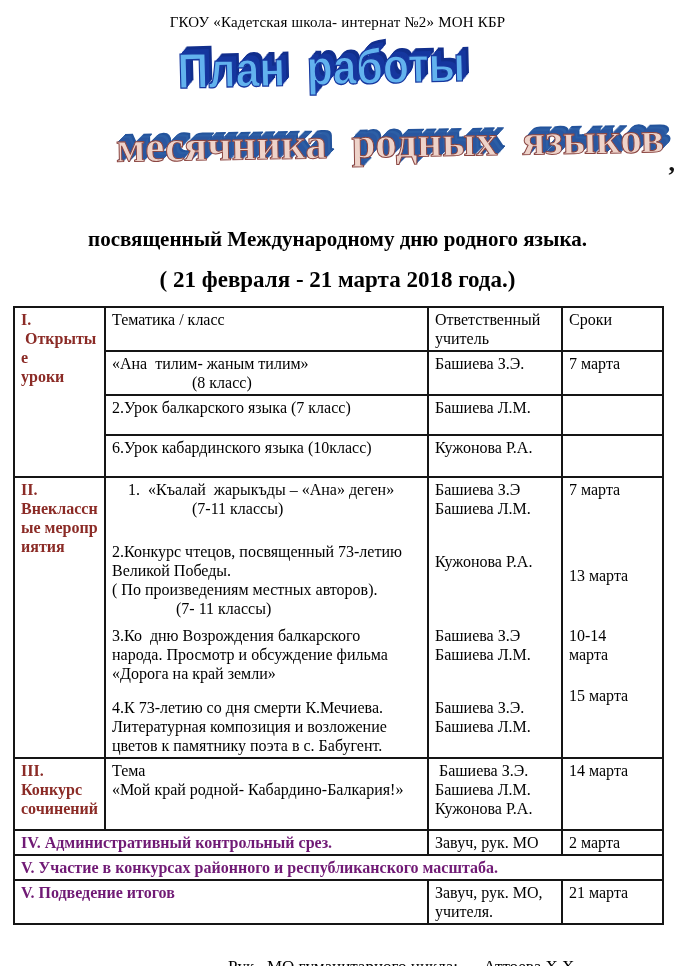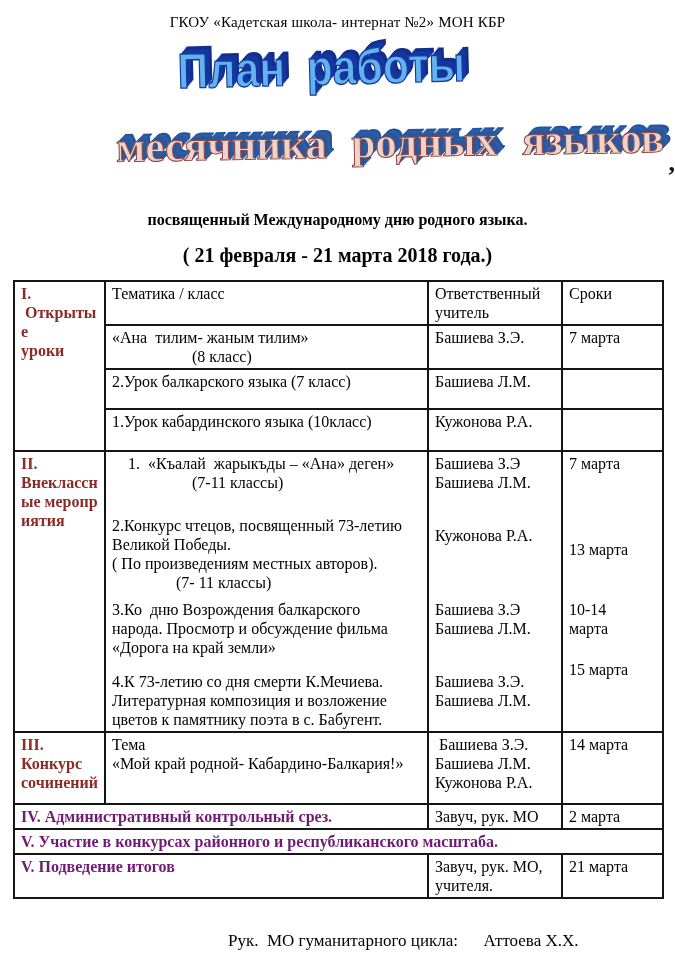--- a/index.html
+++ b/index.html
@@ -26,22 +26,22 @@
     display:inline-block;font-family:"Liberation Serif",serif;font-weight:bold;
     font-size:43px;line-height:1;word-spacing:14px;
     transform:rotate(-1deg);
     color:#eed3ca;-webkit-text-stroke:1px #8a4541;
     text-shadow:1px -1px 0 #2a57a0,2px -2px 0 #2a57a0,3px -3px 0 #2a57a0,
                 4px -4px 0 #2a57a0,5px -5px 0 #2d5fa6,6px -6px 0 #2d5fa6,
                 7px -7px 0 #24549c,8px -8px 0 #24549c;
   }
   .wa2-comma{font-size:26px;font-weight:bold;color:#111;vertical-align:-14px;margin-left:5px;}
 
-  .subtitle{margin-top:24px;text-align:center;font-weight:bold;font-size:16px;}
-  .dateline{margin-top:15px;text-align:center;font-weight:bold;font-size:20px;}
+  .subtitle{margin-top:40px;text-align:center;font-weight:bold;font-size:21px;}
+  .dateline{margin-top:15px;text-align:center;font-weight:bold;font-size:23px;}
 
   table.plan{border-collapse:collapse;table-layout:fixed;margin:13px 0 0 13px;width:649px;}
   col.cA{width:91px;} col.cB{width:323px;} col.cC{width:134px;} col.cD{width:101px;}
   td.cell{border:2px solid #151515;vertical-align:top;padding:2px 6px;
           font-size:16px;line-height:19px;overflow:hidden;}
   .sec-label{color:#8b2b26;font-weight:bold;font-size:15.5px;line-height:20px;
              white-space:pre-wrap;word-break:break-all;padding:3px 5px;}
   .head-theme{font-size:16.5px;padding:4px 4px 4px 12px;}
   .head-teacher{font-size:16.5px;padding:4px 6px;line-height:20px;}
   .head-dates{font-size:19px;padding:5px 6px;}
@@ -107,21 +107,21 @@
         <td class="cell date">7 марта</td>
       </tr>
 
       <tr class="tr-s1r2">
         <td class="cell">2.Урок балкарского языка (7 класс)</td>
         <td class="cell">Башиева Л.М.</td>
         <td class="cell date"></td>
       </tr>
 
       <tr class="tr-s1r3">
-        <td class="cell">1.Урок кабардинского языка (10класс)</td>
+        <td class="cell">6.Урок кабардинского языка (10класс)</td>
         <td class="cell">Кужонова Р.А.</td>
         <td class="cell date"></td>
       </tr>
 
       <tr class="tr-s2">
         <td class="cell sec-label">II.
 Внеклассные мероприятия</td>
         <td class="cell lh22">
           <div class="pre blkB0">    1.  «Къалай  жарыкъды – «Ана» деген»
                     (7-11 классы)</div>

